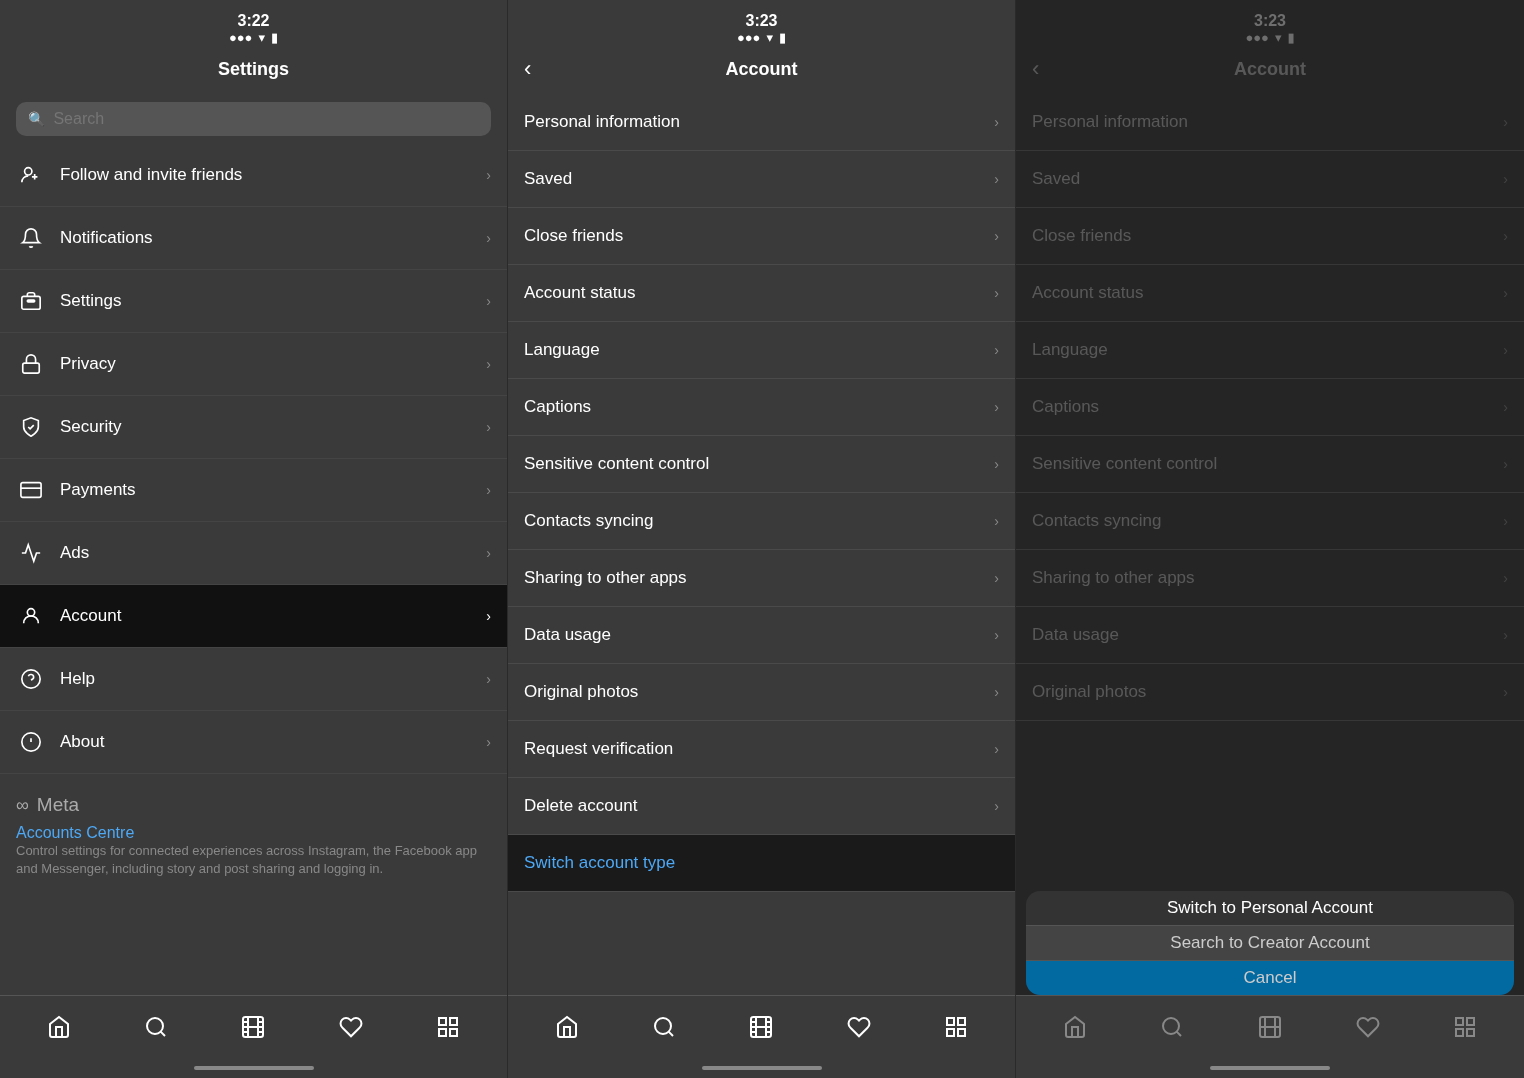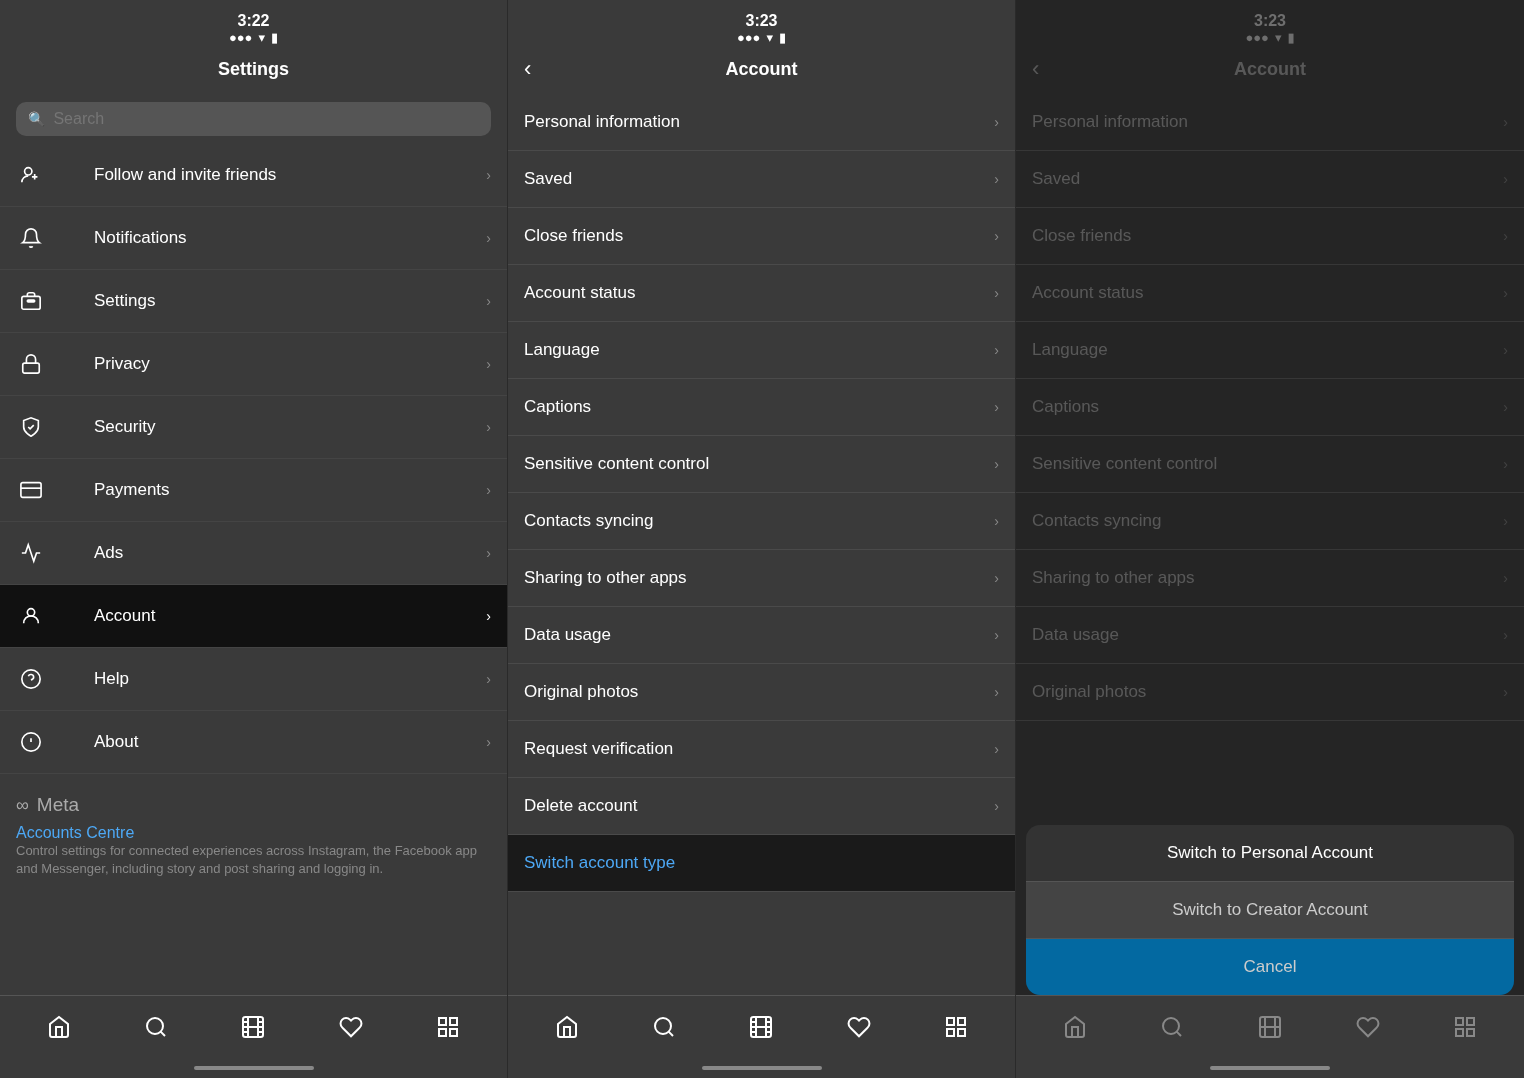--- a/index.html
+++ b/index.html
@@ -116,21 +116,20 @@
       padding: 0;
     }
 
     .menu-item {
       display: flex;
       align-items: center;
       padding: 16px 16px;
       border-bottom: 1px solid #444444;
       cursor: pointer;
       position: relative;
-      gap: 34px;
     }
 
     .menu-item.active {
       background: #111111;
     }
 
     .menu-icon {
       width: 30px;
       height: 30px;
       display: flex;
@@ -267,21 +266,21 @@
     .action-sheet {
       position: absolute;
       bottom: 83px;
       left: 10px;
       right: 10px;
       z-index: 10;
     }
 
     .action-sheet-btn {
       width: 100%;
-      padding: 18px 16px;
+      padding: 7px 16px;
       font-size: 17px;
       color: #ffffff;
       background: #444444;
       border: none;
       cursor: pointer;
       display: block;
       text-align: center;
     }
 
     .action-sheet-btn.primary {
@@ -660,21 +659,21 @@
         <span class="account-menu-chevron" style="color:#666;">›</span>
       </li>
       <li class="account-menu-item" style="border-color:#555;">
         <span class="account-menu-label" style="color:#888;">Original photos</span>
         <span class="account-menu-chevron" style="color:#666;">›</span>
       </li>
     </ul>
 
     <div class="action-sheet">
       <button class="action-sheet-btn primary">Switch to Personal Account</button>
-      <button class="action-sheet-btn secondary" style="border-radius:0;">Switch to Creator Account</button>
+      <button class="action-sheet-btn secondary" style="border-radius:0;">Search to Creator Account</button>
       <button class="action-sheet-btn cancel">Cancel</button>
     </div>
 
     <div class="tab-bar" style="z-index:2;">
       <div class="tab-item">
         <svg width="24" height="24" viewBox="0 0 24 24" fill="none" stroke="#888888" stroke-width="2">
           <path d="M3 9l9-7 9 7v11a2 2 0 0 1-2 2H5a2 2 0 0 1-2-2z"></path>
             <polyline points="9 22 9 12 15 12 15 22"></polyline>
         </svg>
       </div>

